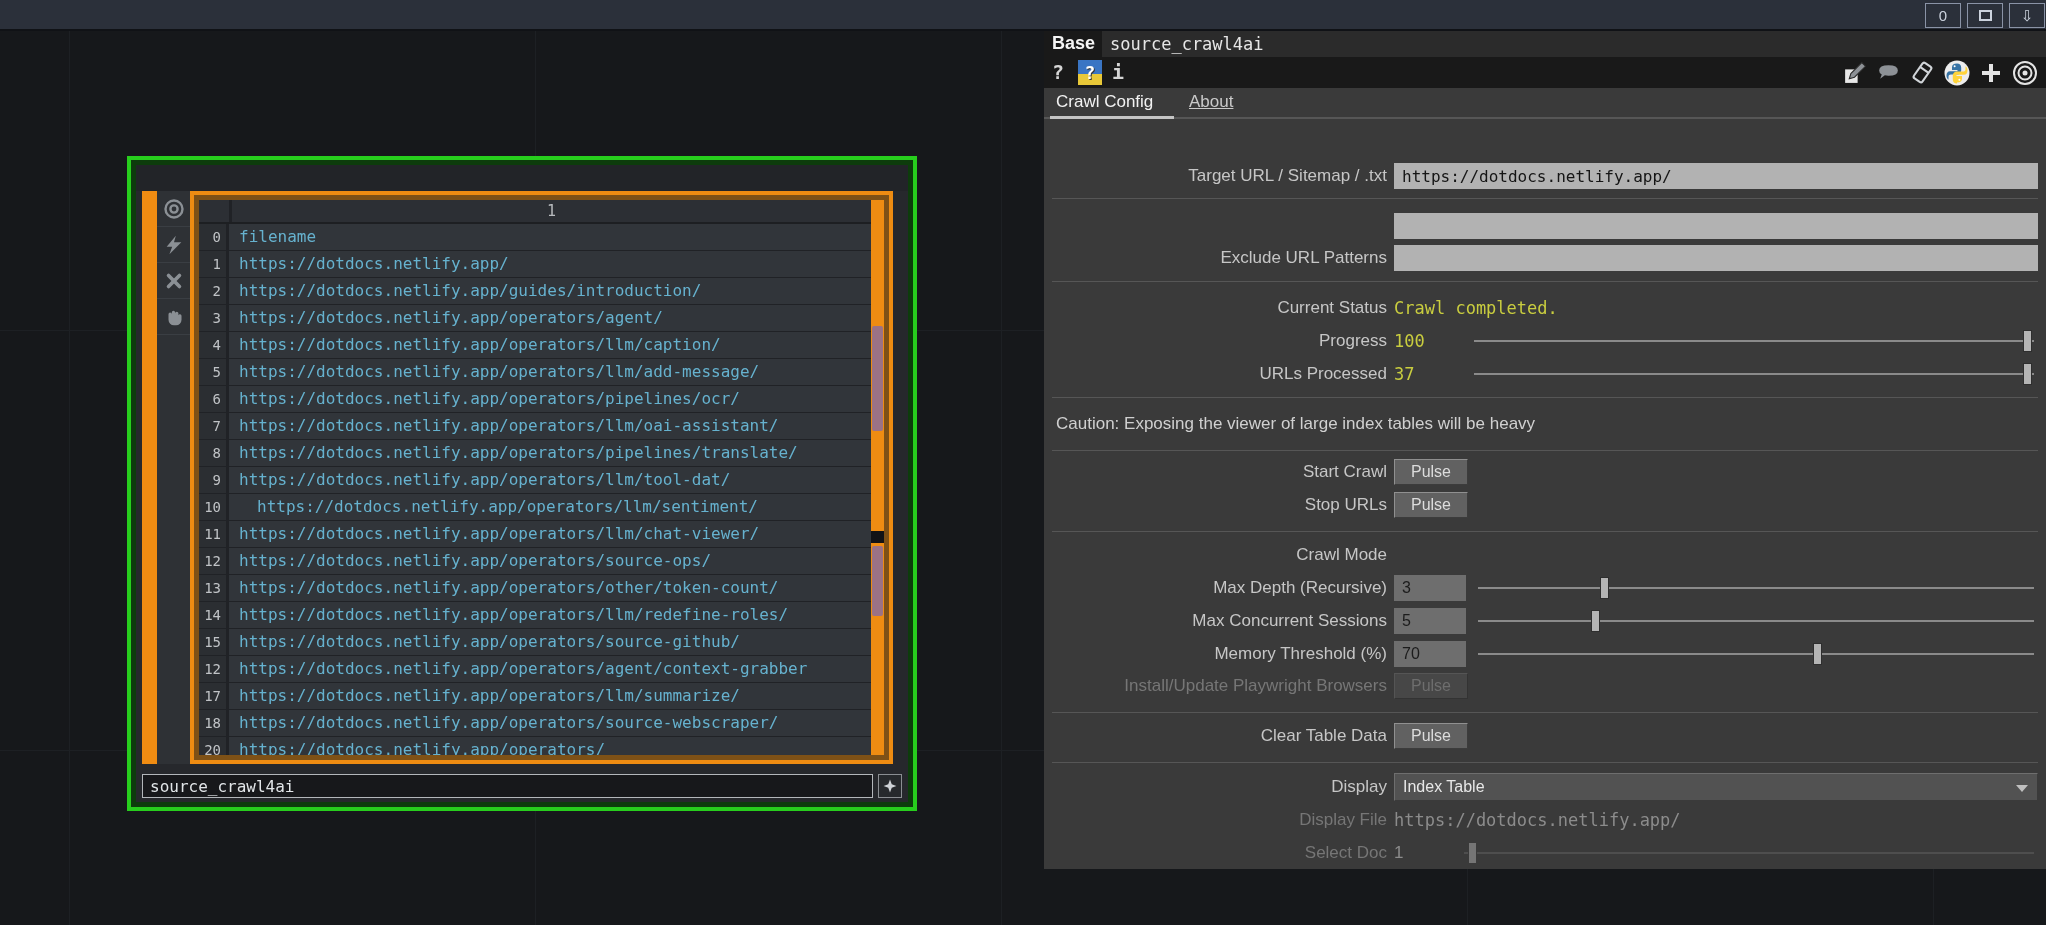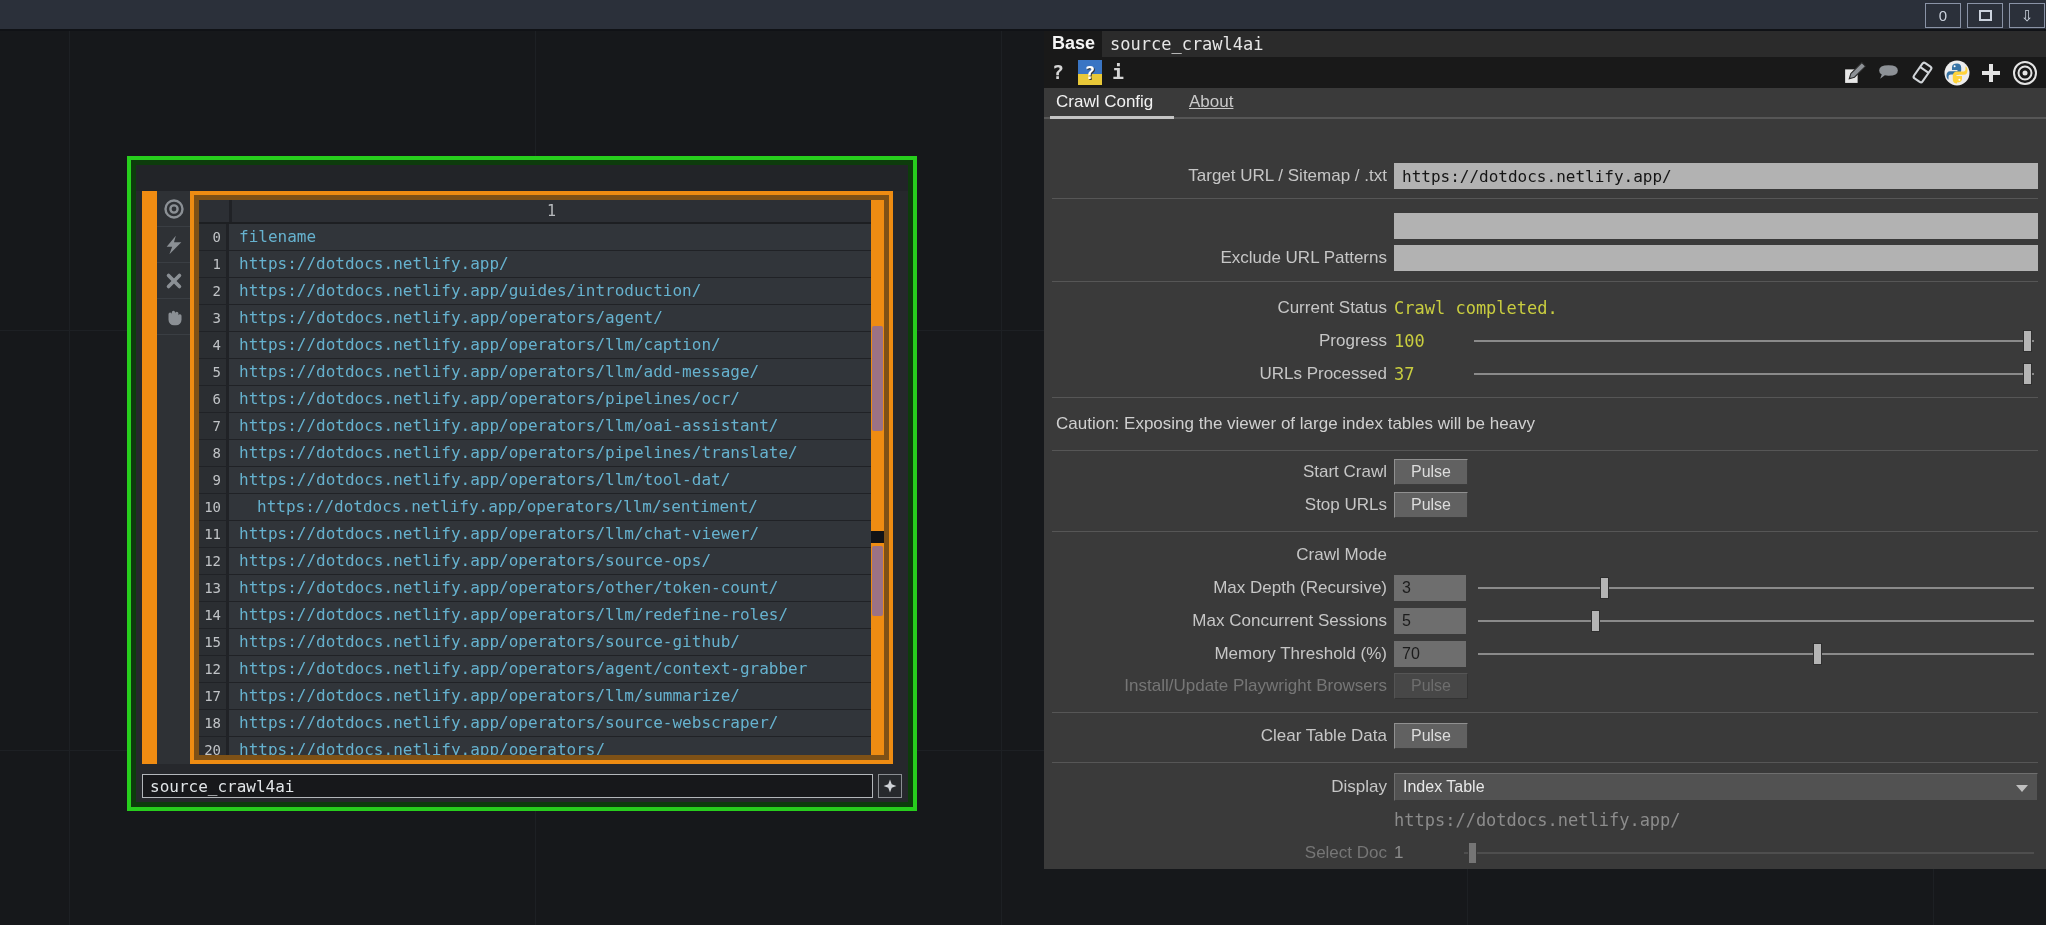--- a/index.html
+++ b/index.html
@@ -426,20 +426,21 @@
   <div class="sep" style="top:731px;"></div>
 
   <div class="frow" style="top:742px; height:28px;">
     <div class="flabel" style="line-height:28px;padding-left:20px;">Display</div>
     <div class="dropdown">
       <span>Index Table</span>
       <span class="dd-arrow"></span>
     </div>
   </div>
   <div class="frow" style="top:776px;">
+    <div class="flabel disabled">Display File</div>
     <div class="statusval mono disabled">https://dotdocs.netlify.app/</div>
   </div>
   <div class="frow" style="top:809px;">
     <div class="flabel disabled">Select Doc</div>
     <div class="statusval disabled">1</div>
     <div class="track dim" style="left:420px; width:570px;"></div>
     <div class="handle dim" style="left:424px;"></div>
   </div>
 </div>
 

